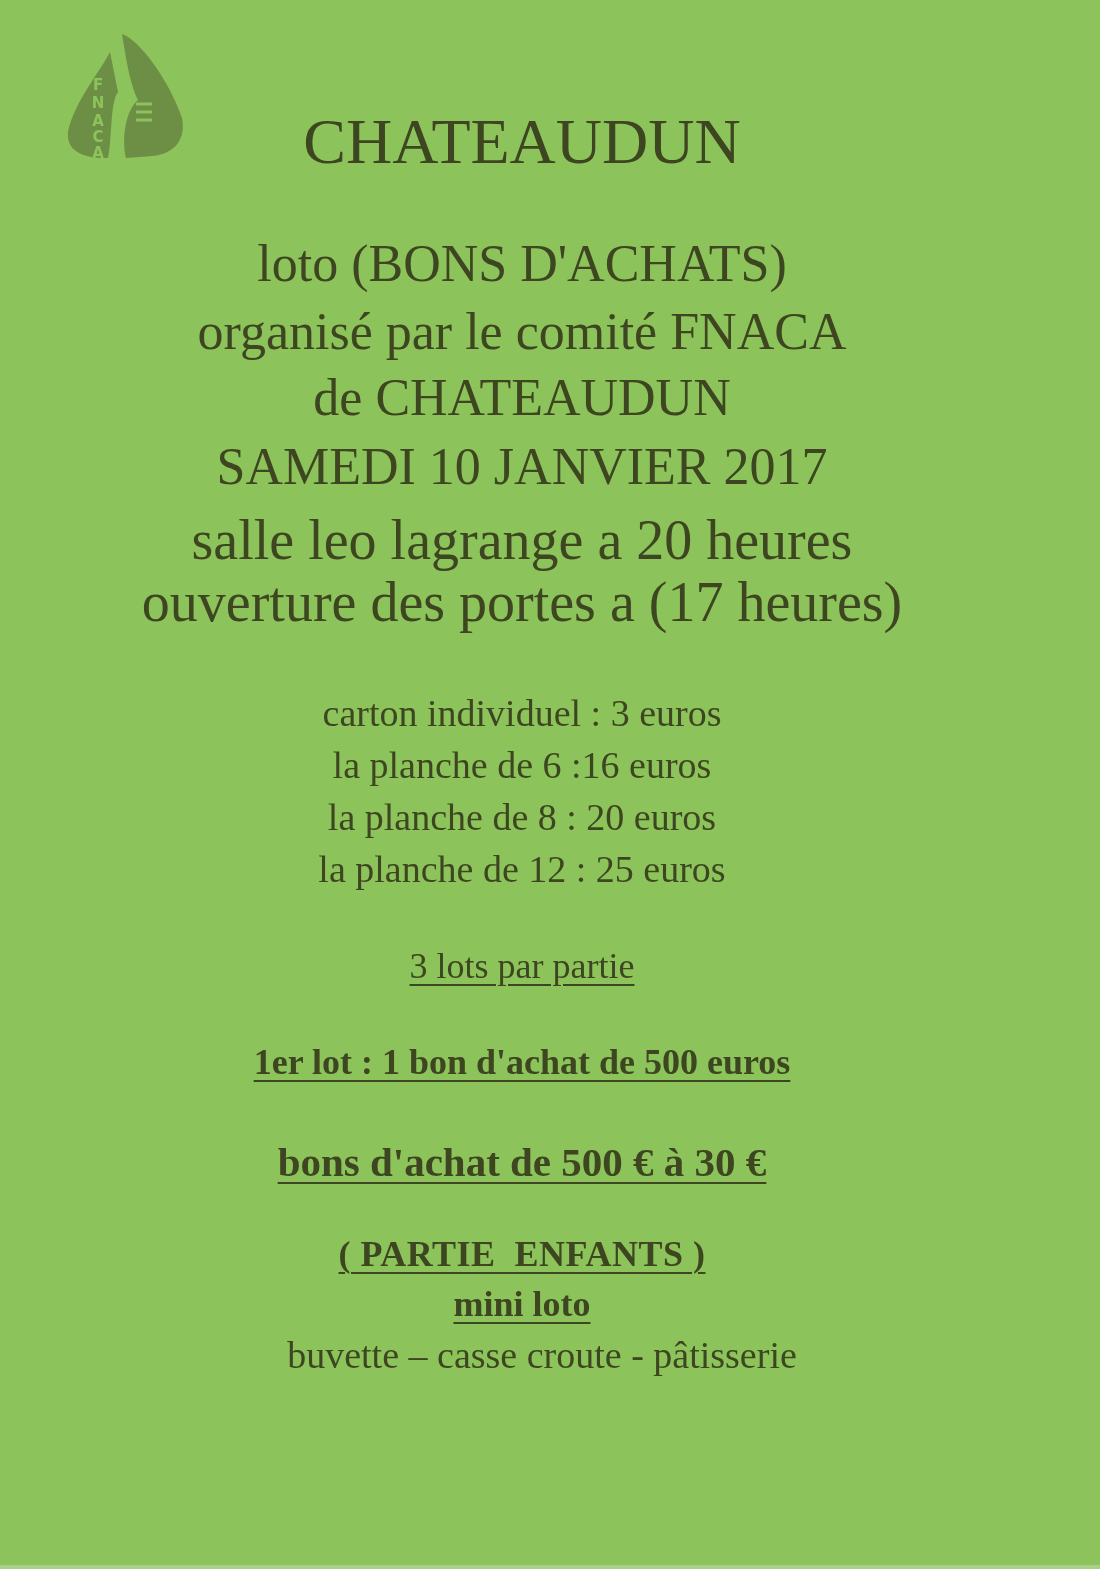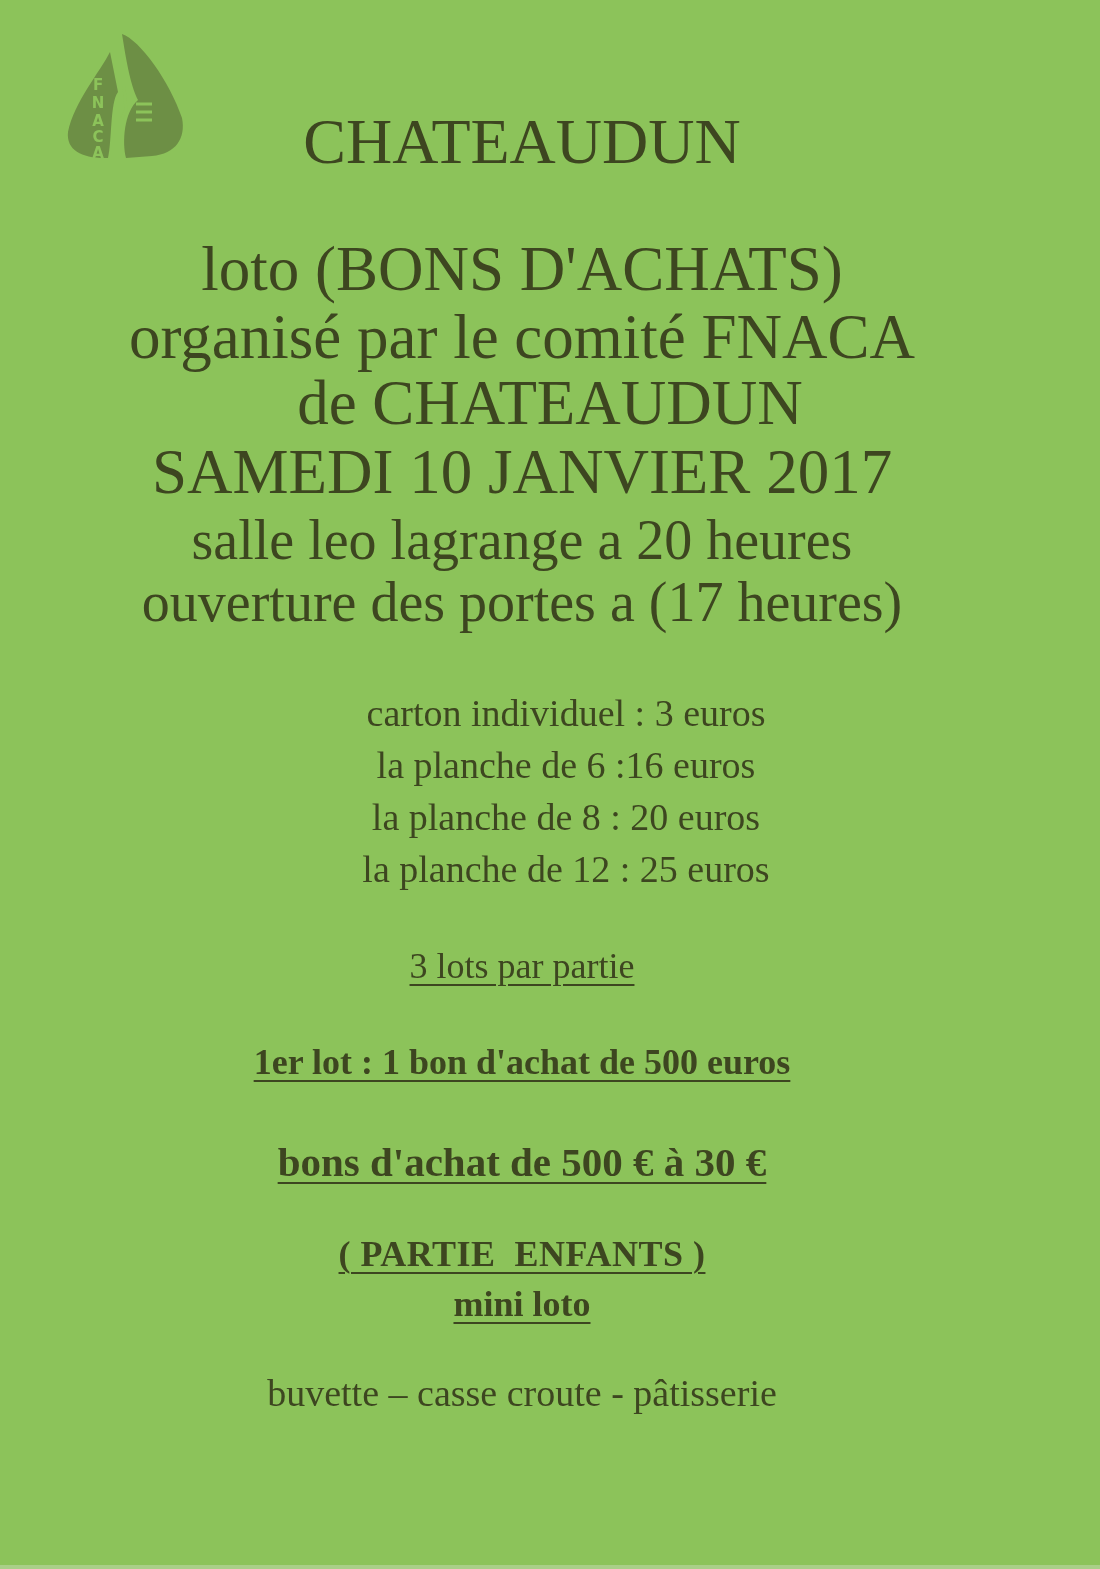--- a/index.html
+++ b/index.html
@@ -18,41 +18,41 @@
       background: #a9cf88;
     }
     .logo {
       position: absolute; left: 60px; top: 32px; width: 128px; height: 132px;
     }
     .line {
       position: absolute; left: 0; width: 1044px; text-align: center;
       white-space: nowrap; line-height: 1;
     }
     .title { top: 110px; font-size: 64px; left: 0; }
-    .big { font-size: 63px; }
+    .big { font-size: 52px; }
     .med { font-size: 56px; }
-    .price { font-size: 38px; margin-left: 44px; }
+    .price { font-size: 38px; }
     .bold { font-weight: bold; margin-top: 48px; }
     .ul { text-decoration: underline; text-decoration-thickness: 2px; text-underline-offset: 6px; }
     .l1 { top: 238px; }
     .l2 { top: 306px; }
-    .l3 { top: 372px; padding-left: 28px; }
+    .l3 { top: 372px; }
     .l4 { top: 441px; }
     .l5 { top: 512px; }
     .l6 { top: 574px; }
     .p1 { top: 694px; }
     .p2 { top: 746px; }
     .p3 { top: 798px; font-family: Liberation Serif, serif; }
     .p4 { top: 850px; }
     .lots { top: 948px; font-size: 36px; }
     .first { top: 996px; font-size: 36px; }
     .bons { top: 1094px; font-size: 41px; }
     .enfants { top: 1188px; font-size: 36px; letter-spacing: 0.5px; }
     .mini { top: 1238px; font-size: 36px; }
-    .buvette { top: 1374px; font-size: 38px; }
+    .buvette { top: 1336px; font-size: 38px; padding-left: 20px; }
   </style>
 </head>
 <body>
 
 <div class="poster">
 
   <svg class="logo" viewBox="0 0 128 132">
     <g fill="#6d8f45">
 
       <path d="M50 20 C40 40, 14 70, 8 100 C6 118, 22 126, 44 126 L48 126 C52 110, 50 70, 58 60 L54 40 Z"></path>

